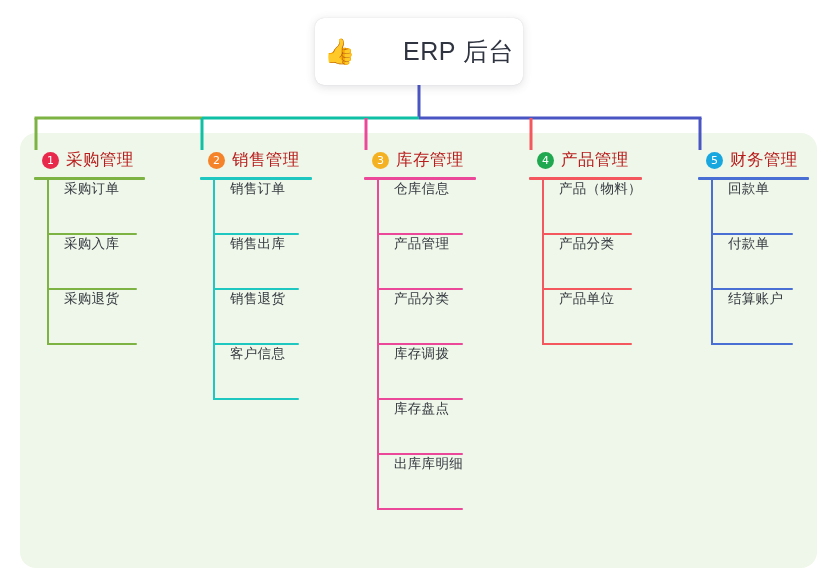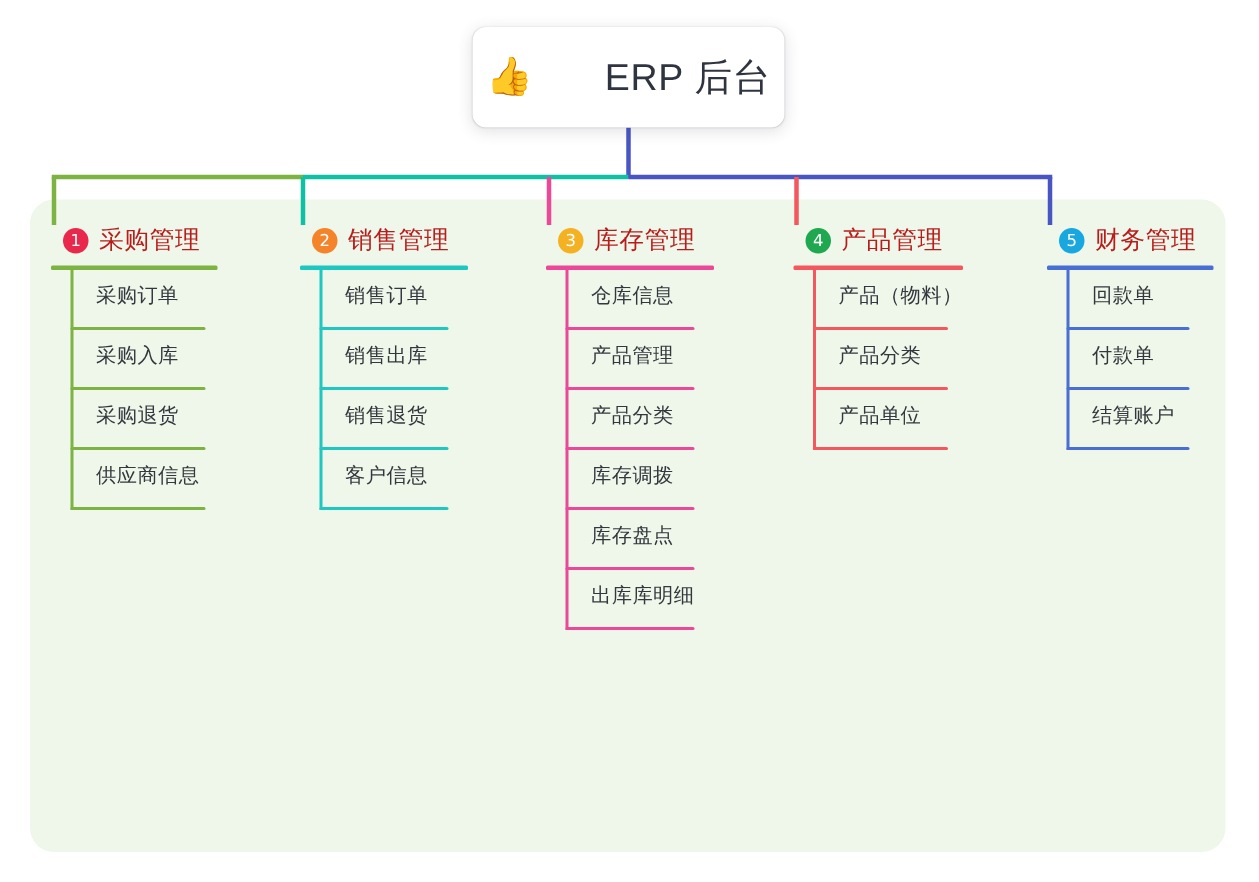--- a/index.html
+++ b/index.html
@@ -113,26 +113,26 @@
   }
   .spine {
     position: absolute;
     left: 13px;
     top: 0;
     bottom: 0;
     width: 2px;
   }
   .item {
     position: relative;
-    height: 40px;
+    height: 55px;
     margin-left: 13px;
     padding-left: 17px;
     box-sizing: border-box;
     display: flex;
-    align-items: center;
+    align-items: flex-start;
     justify-content: flex-start;
   }
   .item-label {
     font-size: 13.5px;
     color: #33383f;
     white-space: nowrap;
     padding-bottom: 6px;
     letter-spacing: 0.3px;
   }
   .item-rule {
@@ -181,24 +181,20 @@
             <div class="item-rule" style="width: 90px; background: rgb(124, 179, 66);"></div>
           </div>
           <div class="item">
             <span class="item-label">采购入库</span>
             <div class="item-rule" style="width: 90px; background: rgb(124, 179, 66);"></div>
           </div>
           <div class="item">
             <span class="item-label">采购退货</span>
             <div class="item-rule" style="width: 90px; background: rgb(124, 179, 66);"></div>
           </div>
-          <div class="item">
-            <span class="item-label">供应商信息</span>
-            <div class="item-rule" style="width: 90px; background: rgb(124, 179, 66);"></div>
-          </div>
         </div>
       </div>
       <div class="column" style="left: 200px; top: 148px;">
         <div class="col-header">
           <span class="badge" style="background: rgb(245, 131, 42);">2</span>
           <span class="col-title">销售管理</span>
         </div>
         <div class="header-rule" style="width: 112px; background: rgb(30, 200, 192);"></div>
         <div class="items">
           <div class="spine" style="background: rgb(30, 200, 192);"></div>

